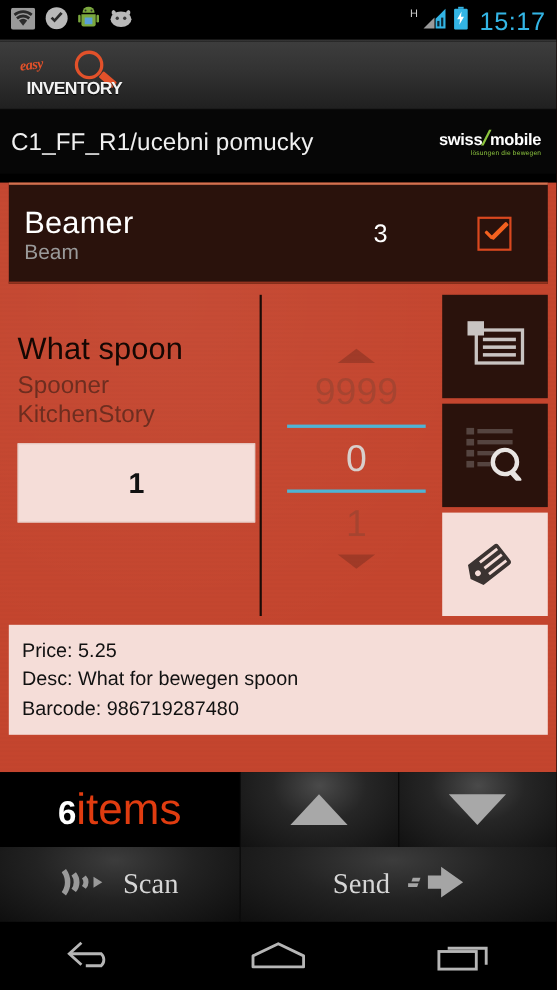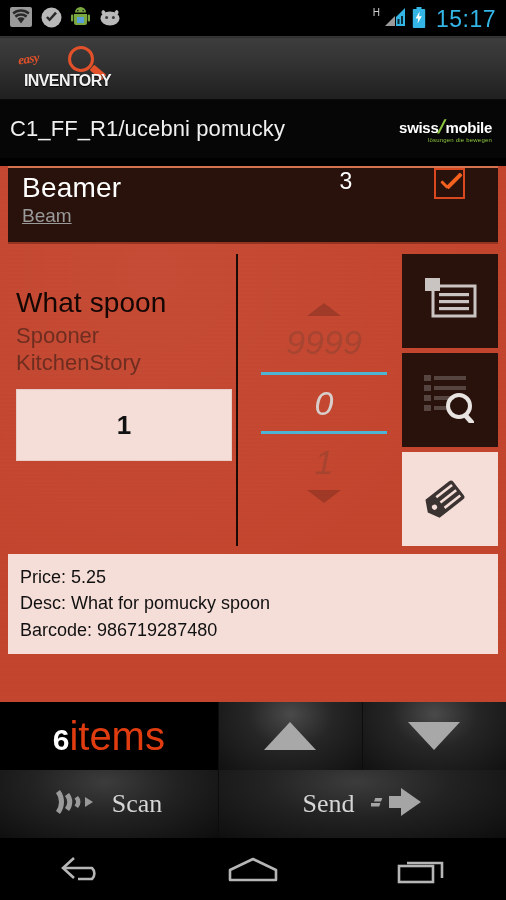--- a/index.html
+++ b/index.html
@@ -78,26 +78,26 @@
   .body-wrap {
     position:relative; height:534px; background:#C4452E;
     background-image:
       radial-gradient(circle at 30% 20%, rgba(255,255,255,.04), transparent 60%),
       repeating-linear-gradient(0deg, rgba(0,0,0,0.012) 0 2px, transparent 2px 4px);
     padding:0 8px;
   }
 
   
   .prodhead {
-    margin-top:8px; height:78px; background:#2A120C; display:flex; align-items:flex-start;
+    margin-top:8px; height:92px; background:#2A120C; display:flex; align-items:center;
     border-top:2px solid #d4714f; border-bottom:2px solid #94331f;
   }
   .ph-name { flex:1 1 auto; padding:6px 0 0 14px; display:flex; flex-direction:column; justify-content:center;}
   .ph-title { color:#ffffff; font-size:28px; line-height:1.02; letter-spacing:0.2px;}
-  .ph-sub { color:#9a9a9a; font-size:19px; line-height:1.1; margin-top:3px;text-decoration:underline;}
+  .ph-sub { color:#9a9a9a; font-size:19px; line-height:1.1; margin-top:3px;}
   .ph-sep { width:2px; background:#e8e8e8; margin:10px 0; flex:0 0 2px;}
   .ph-qty {
     width:104px; display:flex; align-items:center; justify-content:center;
     color:#ffffff; font-size:23px;
   }
   .ph-chk { width:98px; display:flex; align-items:center; justify-content:center;}
   .chkbox {
     width:31px; height:31px; border:2px solid #D9481F; position:relative;
   }
   .chkbox:before{
@@ -117,21 +117,21 @@
   .prod-l1 { margin-top:6px; }
   .qtybox {
     margin-top:12px; height:72px; background:#F5DDD8; border:1px solid #e6cdc7;
     display:flex; align-items:center; justify-content:center;
     color:#111; font-size:26px; font-weight:bold;
   }
   .vline { width:2px; background:#1b0b06; margin:0 10px 0 4px; height:292px; }
 
   .picker {
     width:152px; display:flex; flex-direction:column; align-items:center;
-    justify-content:center; padding-top:6px;font-style:italic;
+    justify-content:center; padding-top:6px;
   }
   .pk-arrow { width:0;height:0;border-left:17px solid transparent;border-right:17px solid transparent; opacity:.34;}
   .pk-up { border-bottom:13px solid #5a2417; margin-bottom:4px;}
   .pk-dn { border-top:13px solid #5a2417; margin-top:4px;}
   .pk-ghost { color:#9D4431; font-size:34px; line-height:1.35; opacity:.75;}
   .pk-rule { width:126px; height:3px; background:#4FB3D4; margin:6px 0;}
   .pk-val { color:#D8CFCC; font-size:34px; line-height:1.3;}
 
   .iconcol { width:96px; margin-left:auto; display:flex; flex-direction:column; gap:5px; }
   .ibtn {
@@ -333,21 +333,21 @@
                 <rect x="16" y="28.9" width="20" height="2.6" fill="#F5DDD8"></rect>
               </g>
             </svg>
           </span>
         </div>
       </div>
     </div>
 
     <div class="infobox">
       <div>Price: 5.25</div>
-      <div>Desc: What for pomucky spoon</div>
+      <div>Desc: What for bewegen spoon</div>
       <div>Barcode: 986719287480</div>
     </div>
   </div>
 
   <div class="toolbar">
     <div class="tb-row">
       <div class="tb-cell tb-dark" style="flex:1.52">
         <span class="items-count">
           <span class="items-n">6</span>
             <span class="items-l">items</span>

